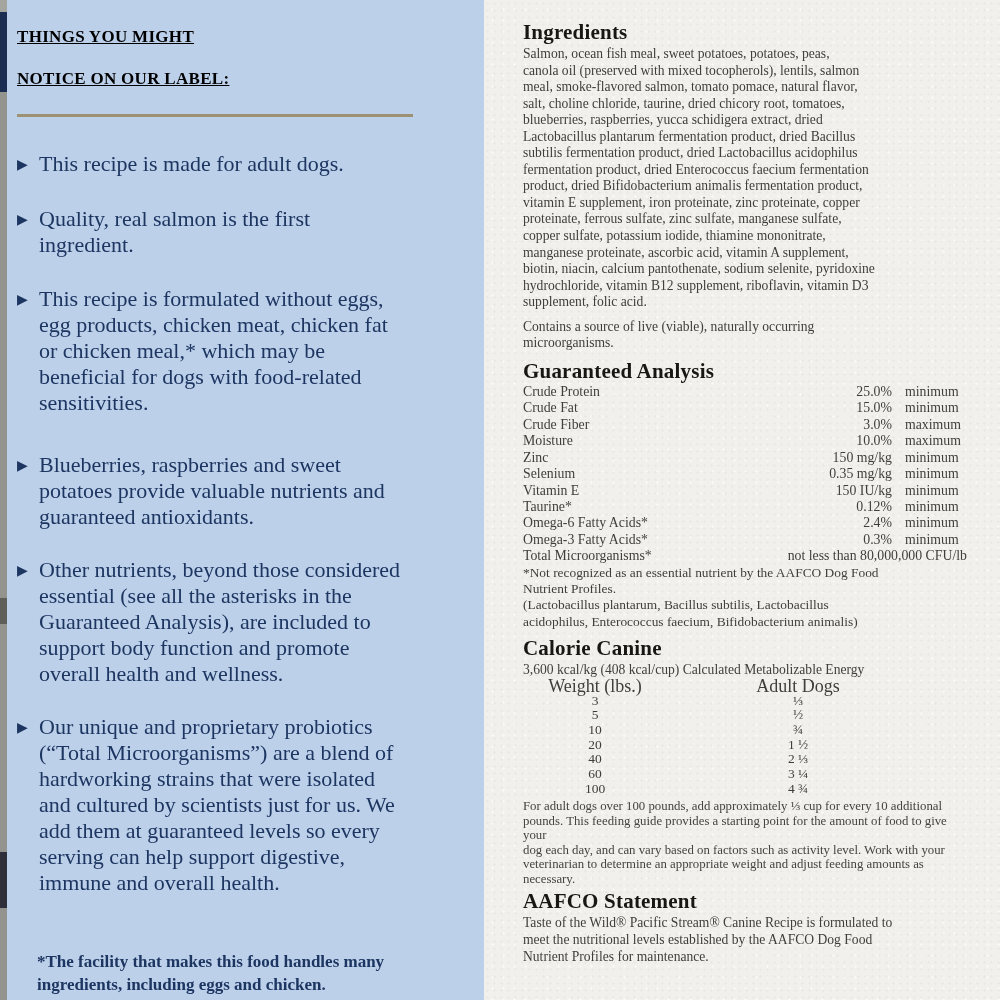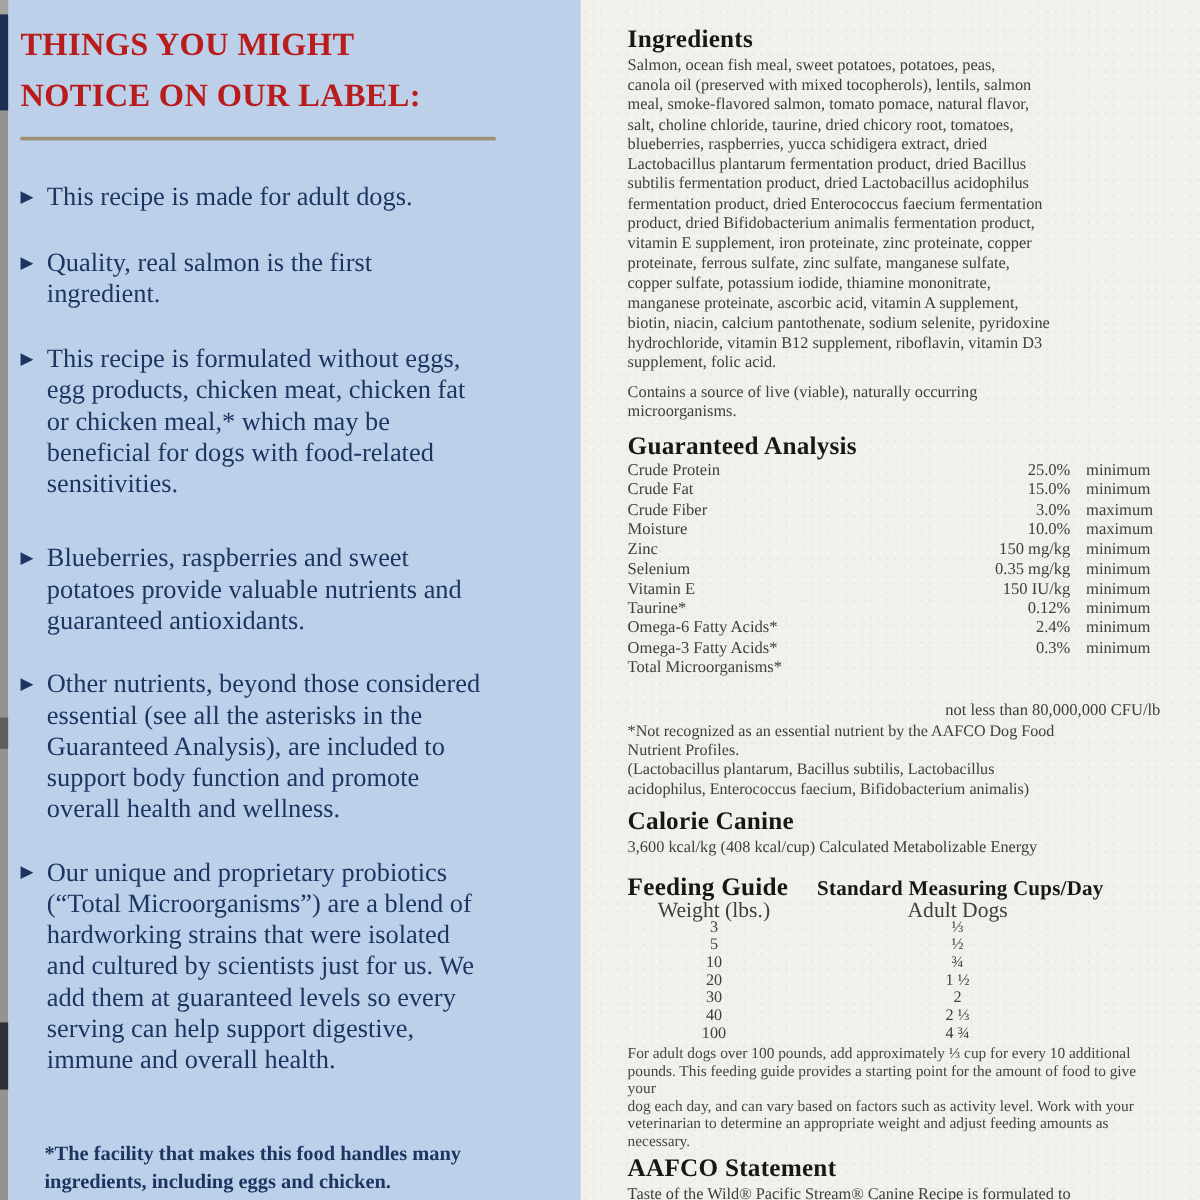--- a/index.html
+++ b/index.html
@@ -8,21 +8,21 @@
 
   
   #edge-strip{position:absolute;left:0;top:0;width:7px;height:1000px;background:#94948f;}
   .edge-top{position:absolute;left:0;top:0;width:7px;height:12px;background:#a5a5a0;}
   .edge-navy{position:absolute;left:0;top:12px;width:7px;height:80px;background:#1b2e52;}
   .edge-mark1{position:absolute;left:0;top:598px;width:7px;height:26px;background:#5f5f5a;}
   .edge-mark2{position:absolute;left:0;top:852px;width:7px;height:56px;background:#30303a;}
 
   
   #left-panel{position:absolute;left:7px;top:0;width:477px;height:1000px;background:#bdd0ea;color:#1d3661;box-sizing:border-box;padding:16px 10px 0 10px;}
-  #panel-title{margin:0;font-size:27px;font-weight:bold;line-height:42px;letter-spacing:.3px;color:#b91c1c;white-space:pre-line;}
+  #panel-title{margin:0;font-size:17px;font-weight:bold;line-height:42px;letter-spacing:.3px;color:#000000;white-space:pre-line;text-decoration:underline;}
   #panel-rule{margin:14px 0 34px 0;width:396px;height:3px;background:#9c9273;}
   .bullet{display:flex;margin-bottom:28px;}
   .bullet.gap-lg{margin-bottom:36px;}
   .bullet.gap-md{margin-bottom:27px;}
   .bullet .marker{width:22px;flex:0 0 22px;font-size:14px;line-height:26px;color:#1d3661;padding-top:1px;}
   .bullet p{margin:0;font-size:22px;line-height:26px;white-space:pre-line;width:438px;}
   #panel-footnote{margin:54px 0 0 20px;font-size:17px;font-weight:bold;line-height:23px;white-space:pre-line;color:#1d3661;}
 
   
   #paper{position:absolute;left:484px;top:0;width:516px;height:1000px;
@@ -36,21 +36,21 @@
   h2.section{margin:0;font-size:21px;line-height:24px;font-weight:bold;color:#181714;letter-spacing:.2px;}
   .pre{white-space:pre-line;}
   p.body{margin:2px 0 0 0;font-size:13.6px;line-height:16.55px;}
   p.contains{margin-top:8px;font-family:Liberation Serif, serif;}
   h2.ga-h{margin-top:7px;font-family:Liberation Serif, serif;}
   .ga-rows{margin-top:1px;}
   .ga-row{display:flex;font-size:13.8px;line-height:16.45px;}
   .ga-label{flex:1;text-align:left;}
   .ga-value{width:150px;text-align:right;}
   .ga-qual{width:62px;margin-left:13px;text-align:left;}
-  .ga-row.tm .ga-value{flex:1;width:auto;margin-top:36px;}
+  .ga-row.tm .ga-value{flex:1;width:auto;}
   p.small-note{margin:0;font-size:13.4px;line-height:16.3px;}
   h2.cal-h{margin-top:6px;}
   .fg-header{display:flex;align-items:baseline;margin-top:12px;}
   .fg-sub{font-size:17.5px;font-weight:bold;color:#181714;margin-left:24px;letter-spacing:.2px;}
   .fg-cols{display:flex;font-size:18px;line-height:15px;}
   .fg-c1{width:144px;text-align:center;}
   .fg-c2{width:262px;text-align:center;}
   .fg-row{display:flex;font-size:13.5px;line-height:14.7px;}
   p.fg-footnote{margin:3px 0 0 0;font-size:12.8px;line-height:14.5px;color:#45443f;}
   h2.aafco-h{margin-top:3px;}
@@ -199,24 +199,20 @@
           </div>
       </div>
       <p class="small-note pre">*Not recognized as an essential nutrient by the AAFCO Dog Food
 Nutrient Profiles.</p>
       <p class="small-note pre">(Lactobacillus plantarum, Bacillus subtilis, Lactobacillus
 acidophilus, Enterococcus faecium, Bifidobacterium animalis)</p>
 
       <h2 class="section cal-h">Calorie Canine</h2>
       <p class="body">3,600 kcal/kg (408 kcal/cup) Calculated Metabolizable Energy</p>
 
-      <div class="fg-header">
-        <h2 class="section">Feeding Guide</h2>
-        <span class="fg-sub">Standard Measuring Cups/Day</span>
-      </div>
       <div class="fg-cols">
         <span class="fg-c1">Weight (lbs.)</span>
         <span class="fg-c2">Adult Dogs</span>
       </div>
       <div>
         <div class="fg-row">
             <span class="fg-c1">3</span>
             <span class="fg-c2">⅓</span>
           </div>
         <div class="fg-row">
@@ -225,26 +221,26 @@
           </div>
         <div class="fg-row">
             <span class="fg-c1">10</span>
             <span class="fg-c2">¾</span>
           </div>
         <div class="fg-row">
             <span class="fg-c1">20</span>
             <span class="fg-c2">1 ½</span>
           </div>
         <div class="fg-row">
-            <span class="fg-c1">30</span>
-            <span class="fg-c2">2</span>
-          </div>
-        <div class="fg-row">
             <span class="fg-c1">40</span>
             <span class="fg-c2">2 ⅓</span>
+          </div>
+        <div class="fg-row">
+            <span class="fg-c1">60</span>
+            <span class="fg-c2">3 ¼</span>
           </div>
         <div class="fg-row">
             <span class="fg-c1">100</span>
             <span class="fg-c2">4 ¾</span>
           </div>
       </div>
       <p class="fg-footnote pre">For adult dogs over 100 pounds, add approximately ⅓ cup for every 10 additional
 pounds. This feeding guide provides a starting point for the amount of food to give your
 dog each day, and can vary based on factors such as activity level. Work with your
 veterinarian to determine an appropriate weight and adjust feeding amounts as necessary.</p>

